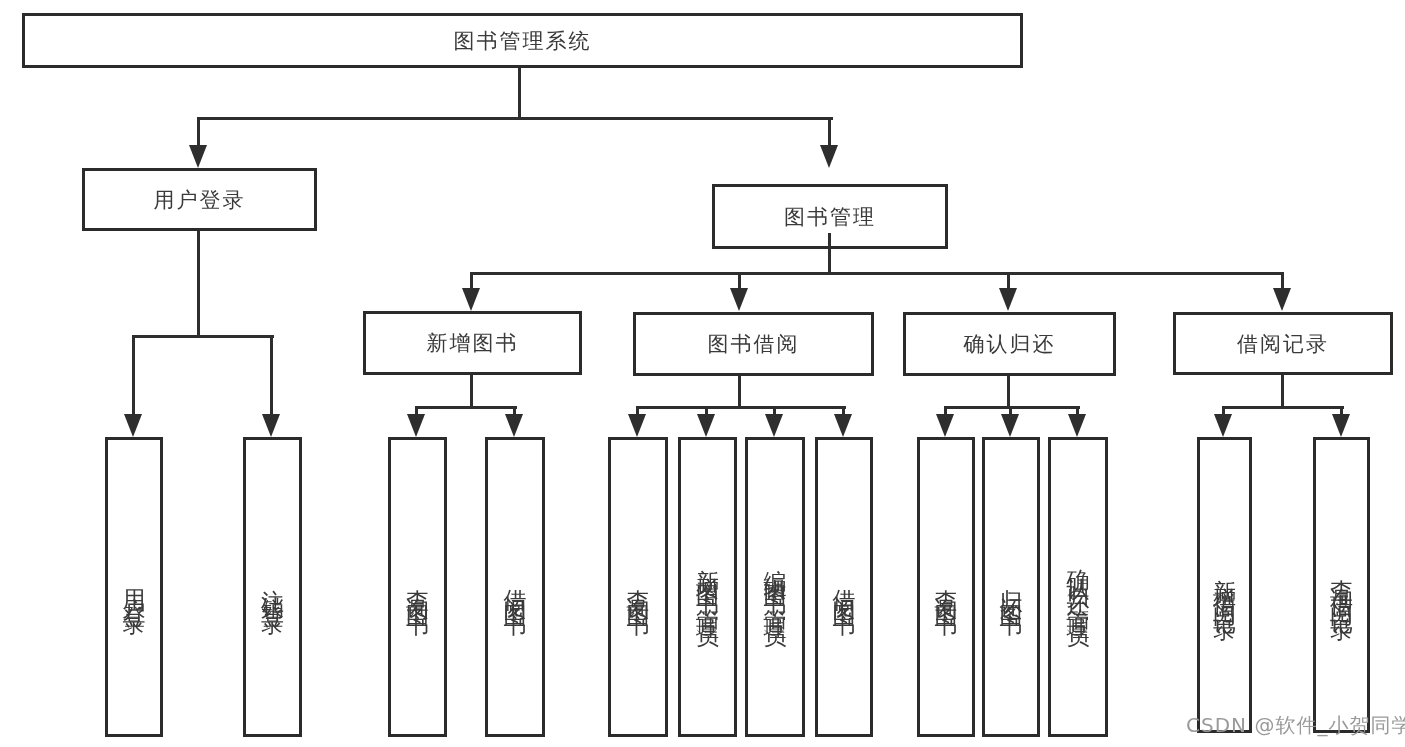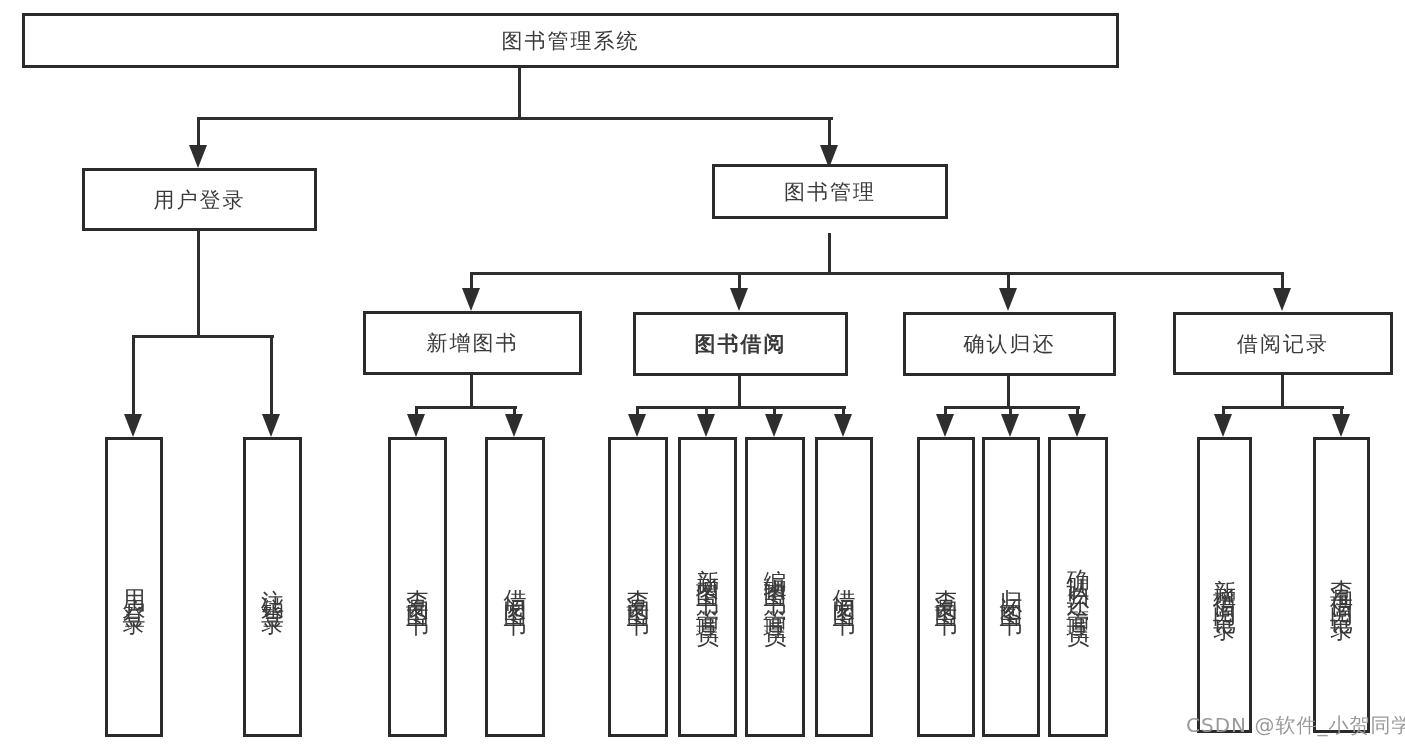--- a/index.html
+++ b/index.html
@@ -30,35 +30,35 @@
     position:absolute; left:1186px; top:712px;
     font-size:20px; letter-spacing:1px; color:#9a9a9a;
     white-space:nowrap; z-index:10;
   }
 </style>
 </head>
 <body>
 
 <div class="canvas">
 
-  <div class="box" style="left:22px;top:13px;width:1097px;height:55px;">
+  <div class="box" style="left:22px;top:13px;width:1001px;height:55px;">
     <span class="hlabel">图书管理系统</span>
   </div>
 
   <div class="vline" style="left:518px;top:68px;height:51px;"></div>
   <div class="hline" style="left:197px;top:117px;width:636px;"></div>
   <div class="vline" style="left:197px;top:117px;height:31px;"></div>
   <div class="ahead" style="left:189px;top:145px;"></div>
   <div class="vline" style="left:828px;top:117px;height:31px;"></div>
   <div class="ahead" style="left:820px;top:145px;"></div>
 
   <div class="box" style="left:82px;top:168px;width:235px;height:63px;">
     <span class="hlabel">用户登录</span>
   </div>
-  <div class="box" style="left:712px;top:164px;width:236px;height:55px;">
+  <div class="box" style="left:712px;top:184px;width:236px;height:65px;">
     <span class="hlabel">图书管理</span>
   </div>
 
   <div class="vline" style="left:197px;top:231px;height:107px;"></div>
   <div class="hline" style="left:132px;top:335px;width:142px;"></div>
   <div class="vline" style="left:132px;top:335px;height:82px;"></div>
   <div class="ahead" style="left:124px;top:414px;"></div>
   <div class="vline" style="left:270px;top:335px;height:82px;"></div>
   <div class="ahead" style="left:262px;top:414px;"></div>
 
@@ -69,21 +69,21 @@
   <div class="vline" style="left:738px;top:272px;height:19px;"></div>
   <div class="ahead" style="left:730px;top:288px;"></div>
   <div class="vline" style="left:1007px;top:272px;height:19px;"></div>
   <div class="ahead" style="left:999px;top:288px;"></div>
   <div class="vline" style="left:1281px;top:272px;height:19px;"></div>
   <div class="ahead" style="left:1273px;top:288px;"></div>
 
   <div class="box" style="left:363px;top:311px;width:219px;height:64px;">
     <span class="hlabel">新增图书</span>
   </div>
-  <div class="box" style="left:633px;top:312px;width:215px;height:64px;font-weight:bold;">
+  <div class="box" style="left:633px;top:312px;width:241px;height:64px;">
     <span class="hlabel">图书借阅</span>
   </div>
   <div class="box" style="left:903px;top:312px;width:213px;height:64px;">
     <span class="hlabel">确认归还</span>
   </div>
   <div class="box" style="left:1173px;top:312px;width:220px;height:63px;">
     <span class="hlabel">借阅记录</span>
   </div>
 
   <div class="vline" style="left:470px;top:375px;height:33px;"></div>

